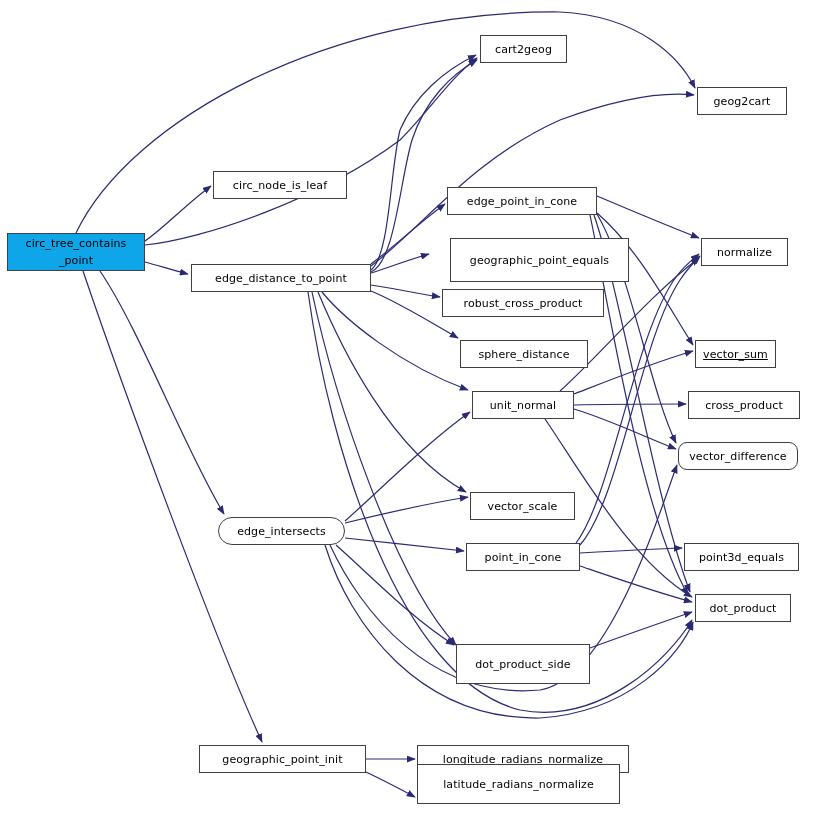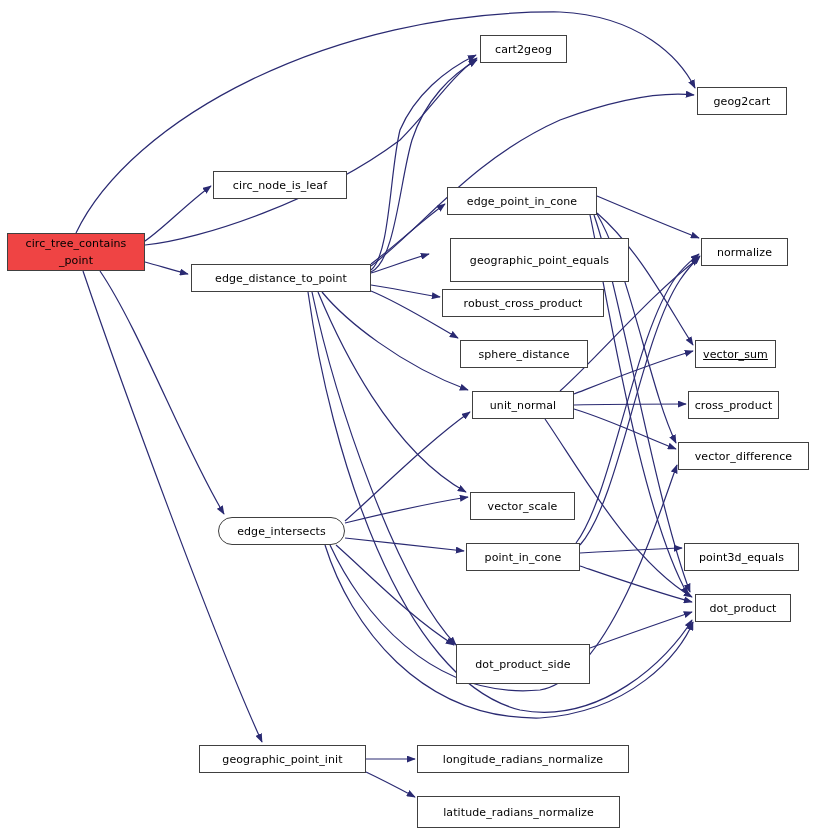--- a/index.html
+++ b/index.html
@@ -38,21 +38,21 @@
     background: #ffffff;
     border: 1px solid #404040;
     color: #000000;
     font-size: 11px;
     line-height: 17px;
     letter-spacing: 0.1px;
     white-space: pre-line;
     z-index: 5;
   }
   .node.highlight {
-    background: #ef4444;
+    background: #0ea5e9;
     border: 1px solid #404040;
   }
   .node-label {
     display: block;
     width: 100%;
     padding: 0 3px;
     box-sizing: border-box;
   }
 </style>
 </head>
@@ -118,22 +118,22 @@
       <div class="node" style="left: 480px; top: 35px; width: 87px; height: 28px;"><span class="node-label">cart2geog</span></div>
       <div class="node" style="left: 447px; top: 187px; width: 150px; height: 28px;"><span class="node-label">edge_point_in_cone</span></div>
       <div class="node" style="left: 450px; top: 238px; width: 179px; height: 44px;"><span class="node-label">geographic_point_equals</span></div>
       <div class="node" style="left: 442px; top: 289px; width: 162px; height: 28px;"><span class="node-label">robust_cross_product</span></div>
       <div class="node" style="left: 460px; top: 340px; width: 128px; height: 28px;"><span class="node-label">sphere_distance</span></div>
       <div class="node" style="left: 472px; top: 391px; width: 102px; height: 28px;"><span class="node-label">unit_normal</span></div>
       <div class="node" style="left: 470px; top: 492px; width: 105px; height: 28px;"><span class="node-label">vector_scale</span></div>
       <div class="node" style="left: 466px; top: 543px; width: 114px; height: 28px;"><span class="node-label">point_in_cone</span></div>
       <div class="node" style="left: 456px; top: 644px; width: 134px; height: 40px; align-items: center;"><span class="node-label">dot_product_side</span></div>
       <div class="node" style="left: 417px; top: 745px; width: 212px; height: 28px;"><span class="node-label">longitude_radians_normalize</span></div>
-      <div class="node" style="left: 417px; top: 796px; width: 203px; height: 32px;"><span class="node-label">latitude_radians_normalize</span></div>
+      <div class="node" style="left: 417px; top: 764px; width: 203px; height: 40px;"><span class="node-label">latitude_radians_normalize</span></div>
       <div class="node" style="left: 697px; top: 87px; width: 90px; height: 28px;"><span class="node-label">geog2cart</span></div>
       <div class="node" style="left: 701px; top: 238px; width: 87px; height: 28px;"><span class="node-label">normalize</span></div>
       <div class="node" style="left: 695px; top: 340px; width: 81px; height: 28px; text-decoration: underline;"><span class="node-label">vector_sum</span></div>
-      <div class="node" style="left: 688px; top: 391px; width: 91px; height: 28px;"><span class="node-label">cross_product</span></div>
-      <div class="node" style="left: 678px; top: 442px; width: 131px; height: 28px;"><span class="node-label">vector_difference</span></div>
+      <div class="node" style="left: 688px; top: 391px; width: 112px; height: 28px;"><span class="node-label">cross_product</span></div>
+      <div class="node" style="left: 678px; top: 442px; width: 120px; height: 28px; border-radius: 9px;"><span class="node-label">vector_difference</span></div>
       <div class="node" style="left: 684px; top: 543px; width: 115px; height: 28px;"><span class="node-label">point3d_equals</span></div>
       <div class="node" style="left: 695px; top: 594px; width: 96px; height: 28px;"><span class="node-label">dot_product</span></div>
     </div>
 </div>
 
 </body></html>

